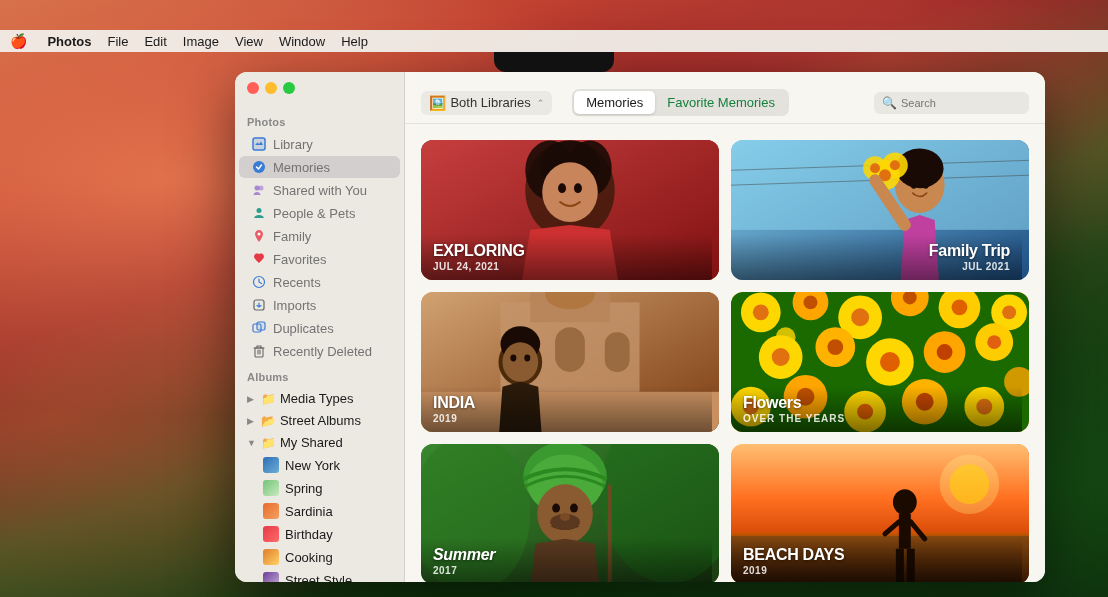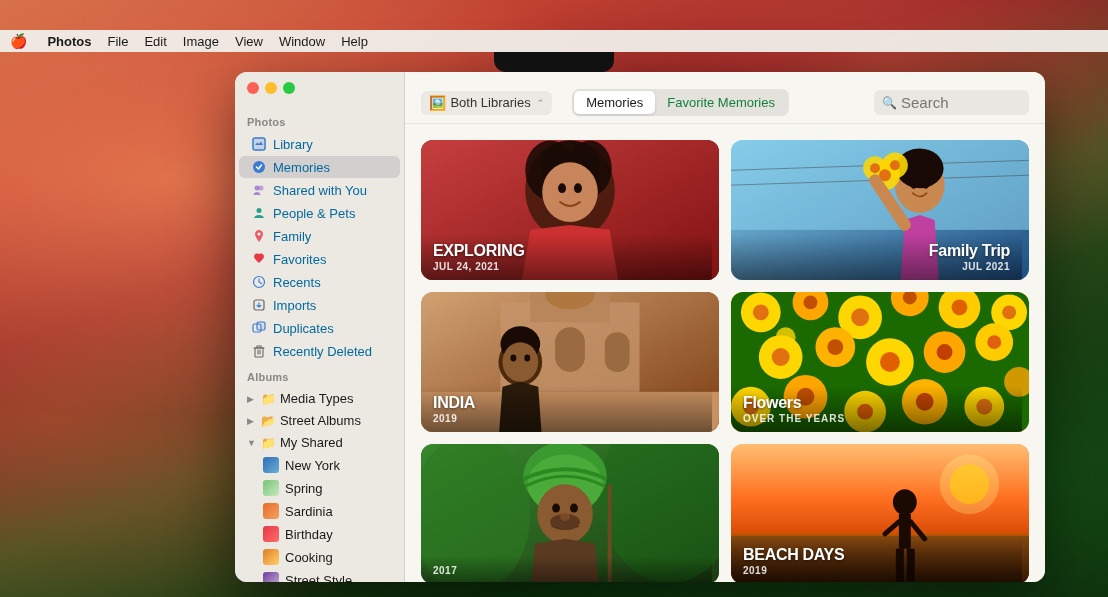--- a/index.html
+++ b/index.html
@@ -119,21 +119,21 @@
       padding: 8px 12px 4px 12px;
       letter-spacing: 0.02em;
     }
 
     .sidebar-item {
       display: flex;
       align-items: flex-end;
       gap: 6px;
       padding: 3px 8px 3px 12px;
       font-size: 13px;
-      color: #0369a1;
+      color: #737373;
       cursor: pointer;
       border-radius: 6px;
       margin: 1px 4px;
     }
 
     .sidebar-item.active {
       background: rgba(150, 150, 160, 0.3);
     }
 
     .sidebar-item .icon {
@@ -249,21 +249,21 @@
       gap: 4px;
       background: rgba(0,0,0,0.06);
       border-radius: 6px;
       padding: 4px 8px;
       margin-left: auto;
     }
 
     .search-box input {
       border: none;
       background: transparent;
-      font-size: 15px;
+      font-size: 11px;
       color: #888;
       outline: none;
       width: 120px;
     }
 
     
     .memories-grid {
       flex: 1;
       overflow-y: auto;
       padding: 16px 16px;
@@ -794,20 +794,21 @@
               <ellipse cx="154" cy="74" rx="4" ry="4.5" fill="#1a0a05"></ellipse>
 
               <ellipse cx="145" cy="83" rx="5" ry="4" fill="#7a4a25"></ellipse>
 
               <path d="M110 160 L115 110 L145 105 L175 110 L180 160 Z" fill="#5a3a20"></path>
 
               <rect x="188" y="50" width="4" height="110" fill="#6a4a20" rx="2"></rect>
             </svg>
           </div>
           <div class="card-overlay">
+            <div class="card-title" style="font-style: italic;">Summer</div>
             <div class="card-subtitle">2017</div>
           </div>
         </div>
 
         <div class="memory-card">
           <div class="card-bg card-beach">
             <svg class="person-svg" viewBox="0 0 300 160" preserveAspectRatio="xMidYMid slice">
               <defs>
                 <linearGradient id="grad6" x1="0%" y1="0%" x2="0%" y2="100%">
                   <stop offset="0%" style="stop-color:#ffcc80"></stop>

